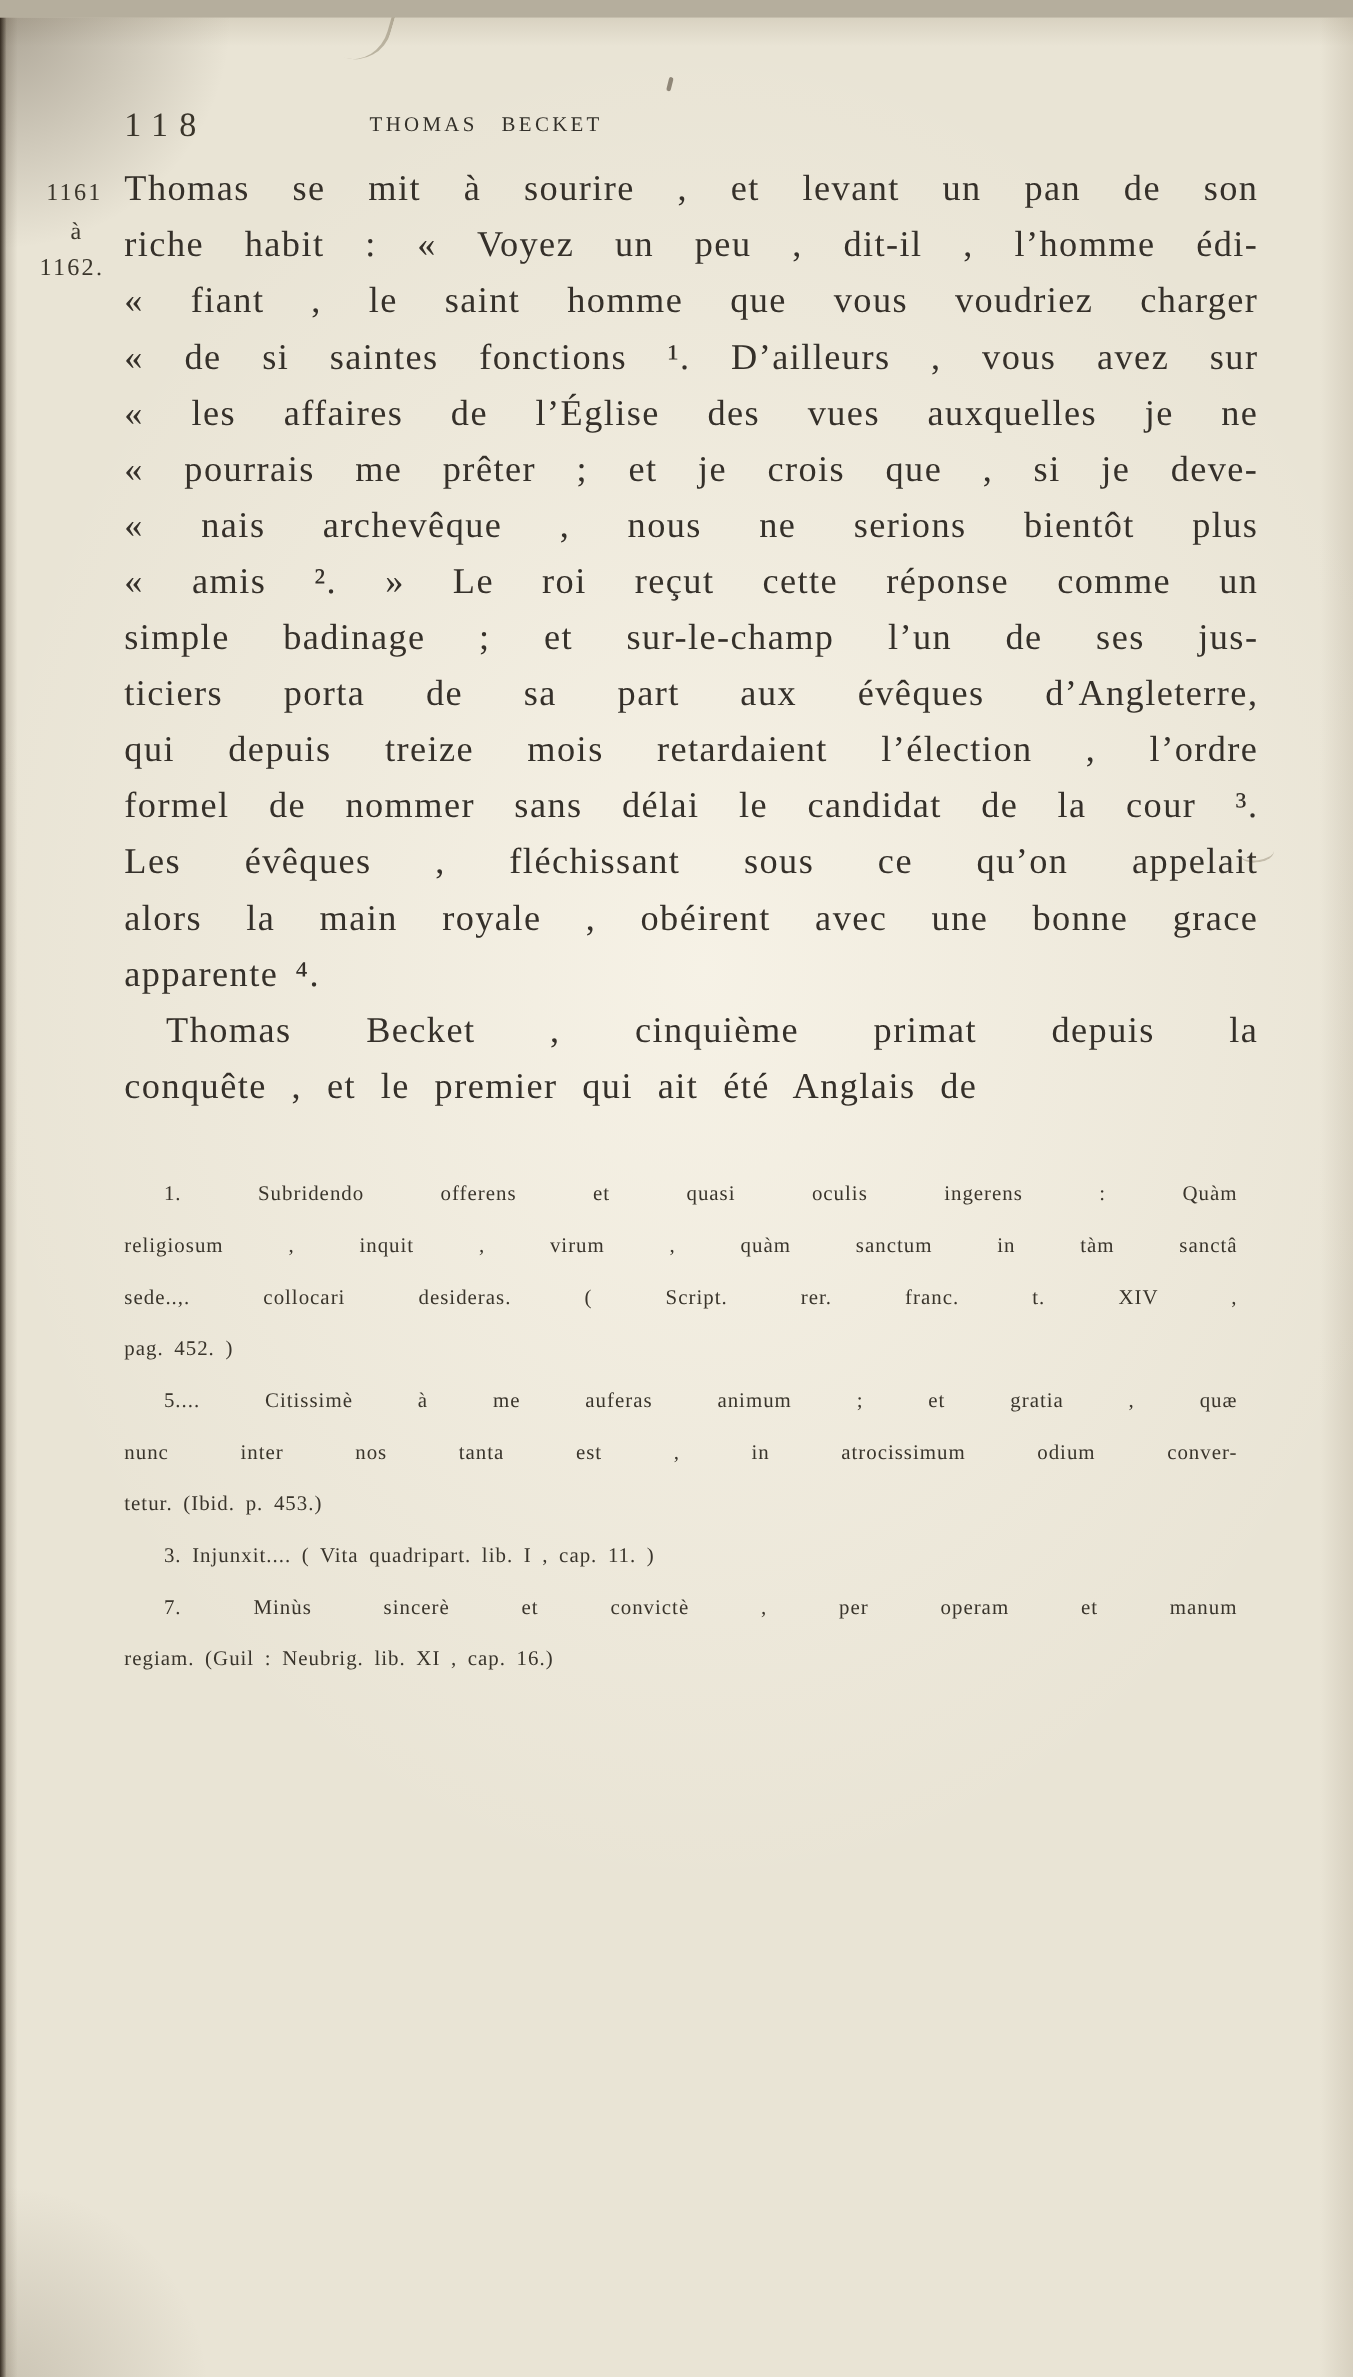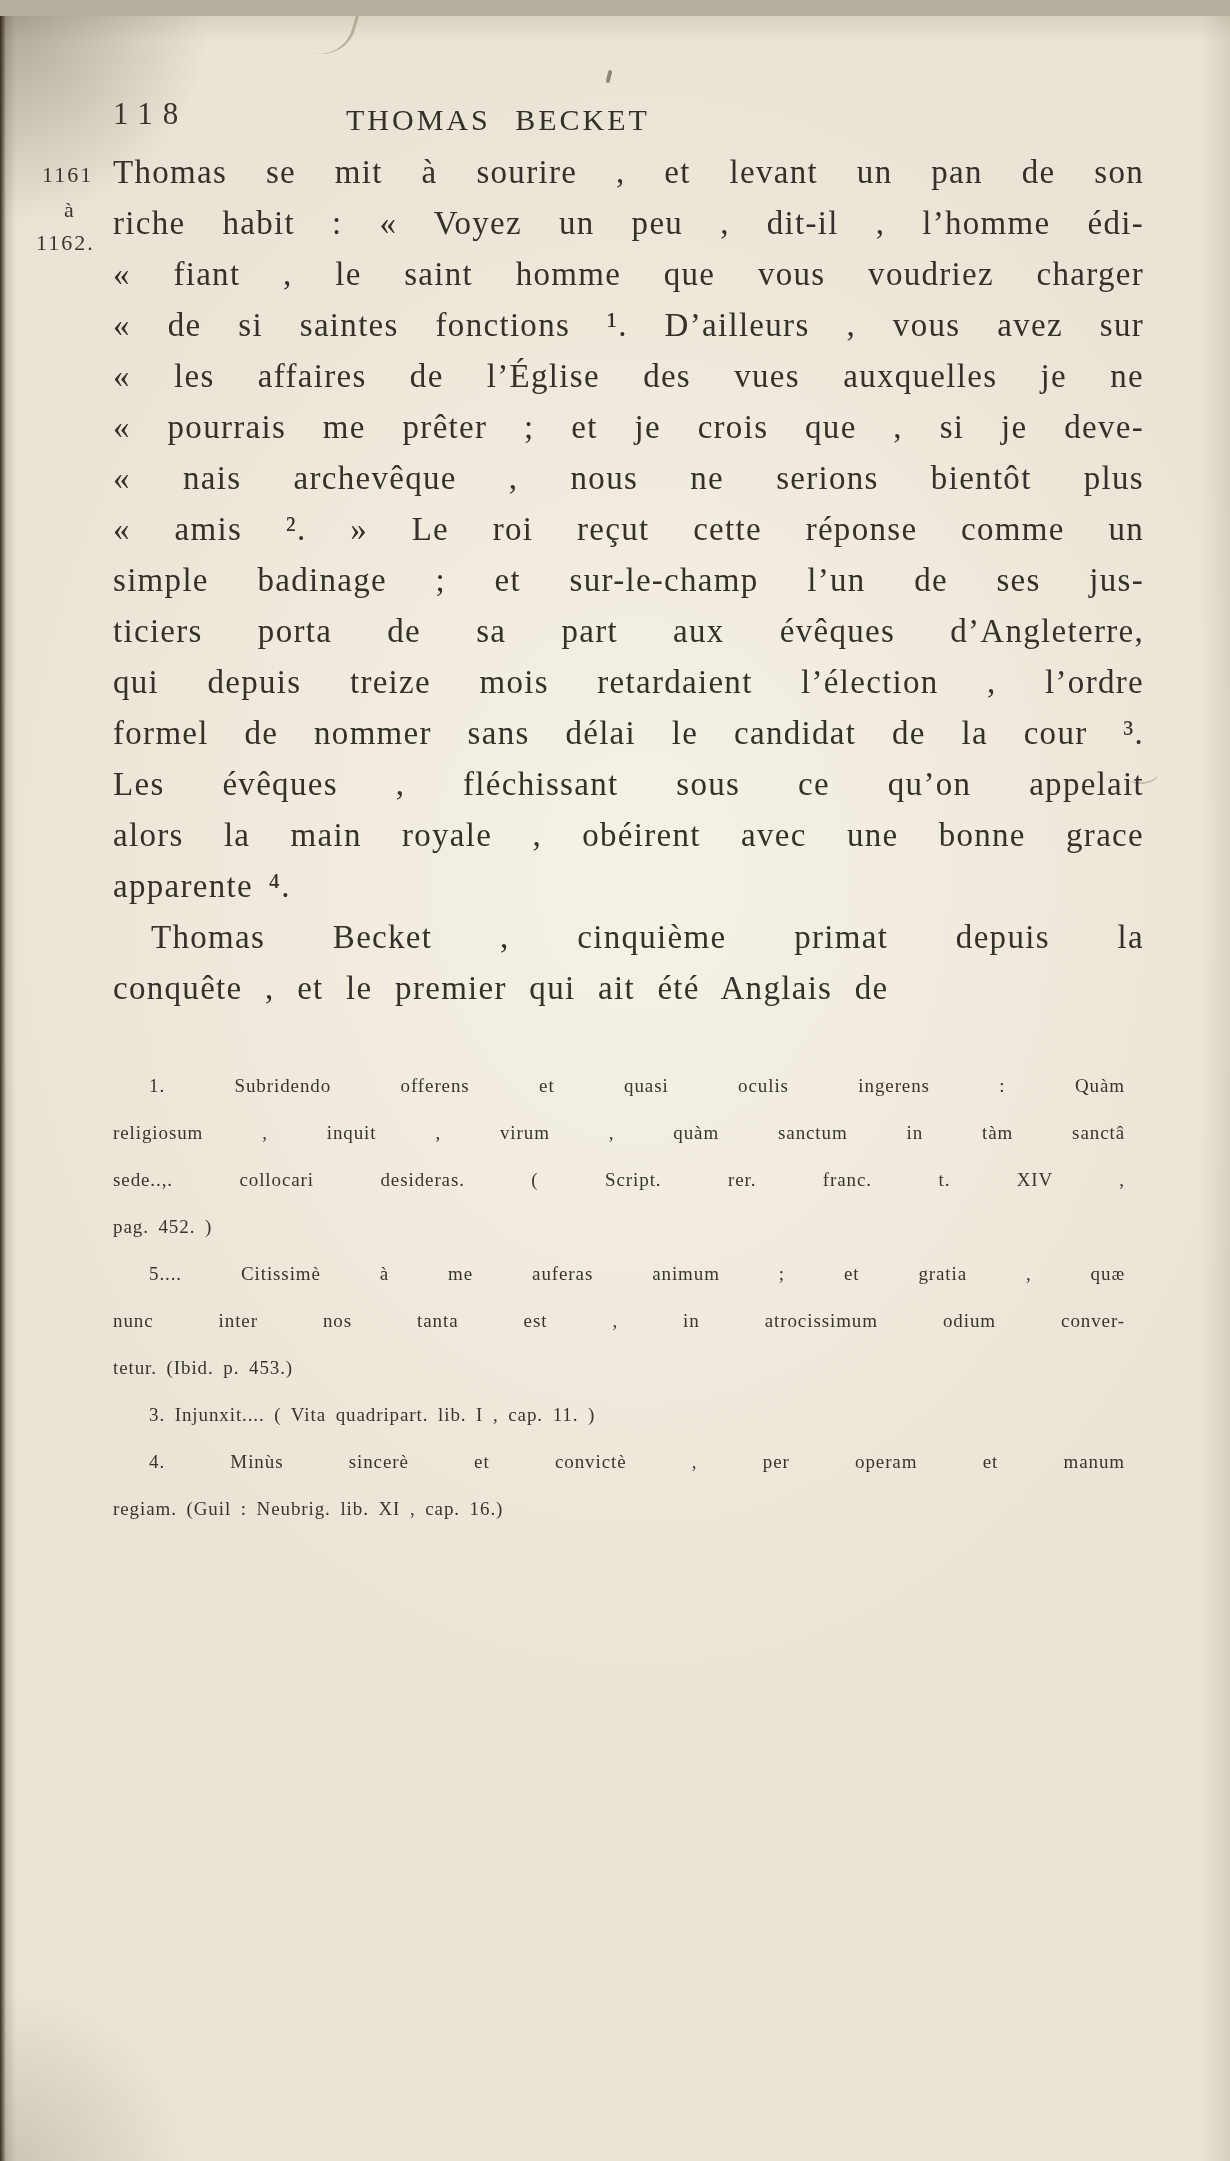--- a/index.html
+++ b/index.html
@@ -43,22 +43,22 @@
     position:absolute; left:1128px; top:752px; width:30px; height:16px;
     border-bottom:2px solid rgba(104,90,66,0.30); border-radius:50%;
     transform:rotate(-8deg);
   }
 
   .header-pageno {
     position:absolute; left:113px; top:80px;
     font-size:31px; letter-spacing:10px; color:#3a352b;
   }
   .header-title {
-    position:absolute; left:346px; top:87px;
-    font-size:30px; letter-spacing:3px; word-spacing:14px; color:#33302a;
+    position:absolute; left:336px; top:87px;
+    font-size:19px; letter-spacing:3px; word-spacing:14px; color:#33302a;
   }
 
   .margin-note { position:absolute; left:0; top:0; color:#3a352b; }
   .mn1 { position:absolute; left:42px;  top:146px; font-size:22px; letter-spacing:2px; }
   .mn2 { position:absolute; left:64px;  top:181px; font-size:22px; }
   .mn3 { position:absolute; left:36px;  top:214px; font-size:22px; letter-spacing:2px; }
 
   .main-text {
     position:absolute; left:113px; top:131px; width:1031px;
   }
@@ -127,17 +127,17 @@
 
   <div class="footnotes">
     <div class="fline indent">1. Subridendo offerens et quasi oculis ingerens : Quàm</div>
     <div class="fline">religiosum , inquit , virum , quàm sanctum in tàm sanctâ</div>
     <div class="fline">sede..,. collocari desideras. ( Script. rer. franc. t. XIV ,</div>
     <div class="fline last">pag. 452. )</div>
     <div class="fline indent">5.... Citissimè à me auferas animum ; et gratia , quæ</div>
     <div class="fline">nunc inter nos tanta est , in atrocissimum odium conver-</div>
     <div class="fline last">tetur. (Ibid. p. 453.)</div>
     <div class="fline indent last">3. Injunxit.... ( Vita quadripart. lib. I , cap. 11. )</div>
-    <div class="fline indent">4. Minùs sincerè et convictè , per operam et manum</div>
+    <div class="fline indent">7. Minùs sincerè et convictè , per operam et manum</div>
     <div class="fline last">regiam. (Guil : Neubrig. lib. XI , cap. 16.)</div>
   </div>
 
 </div>
 
 </body></html>

